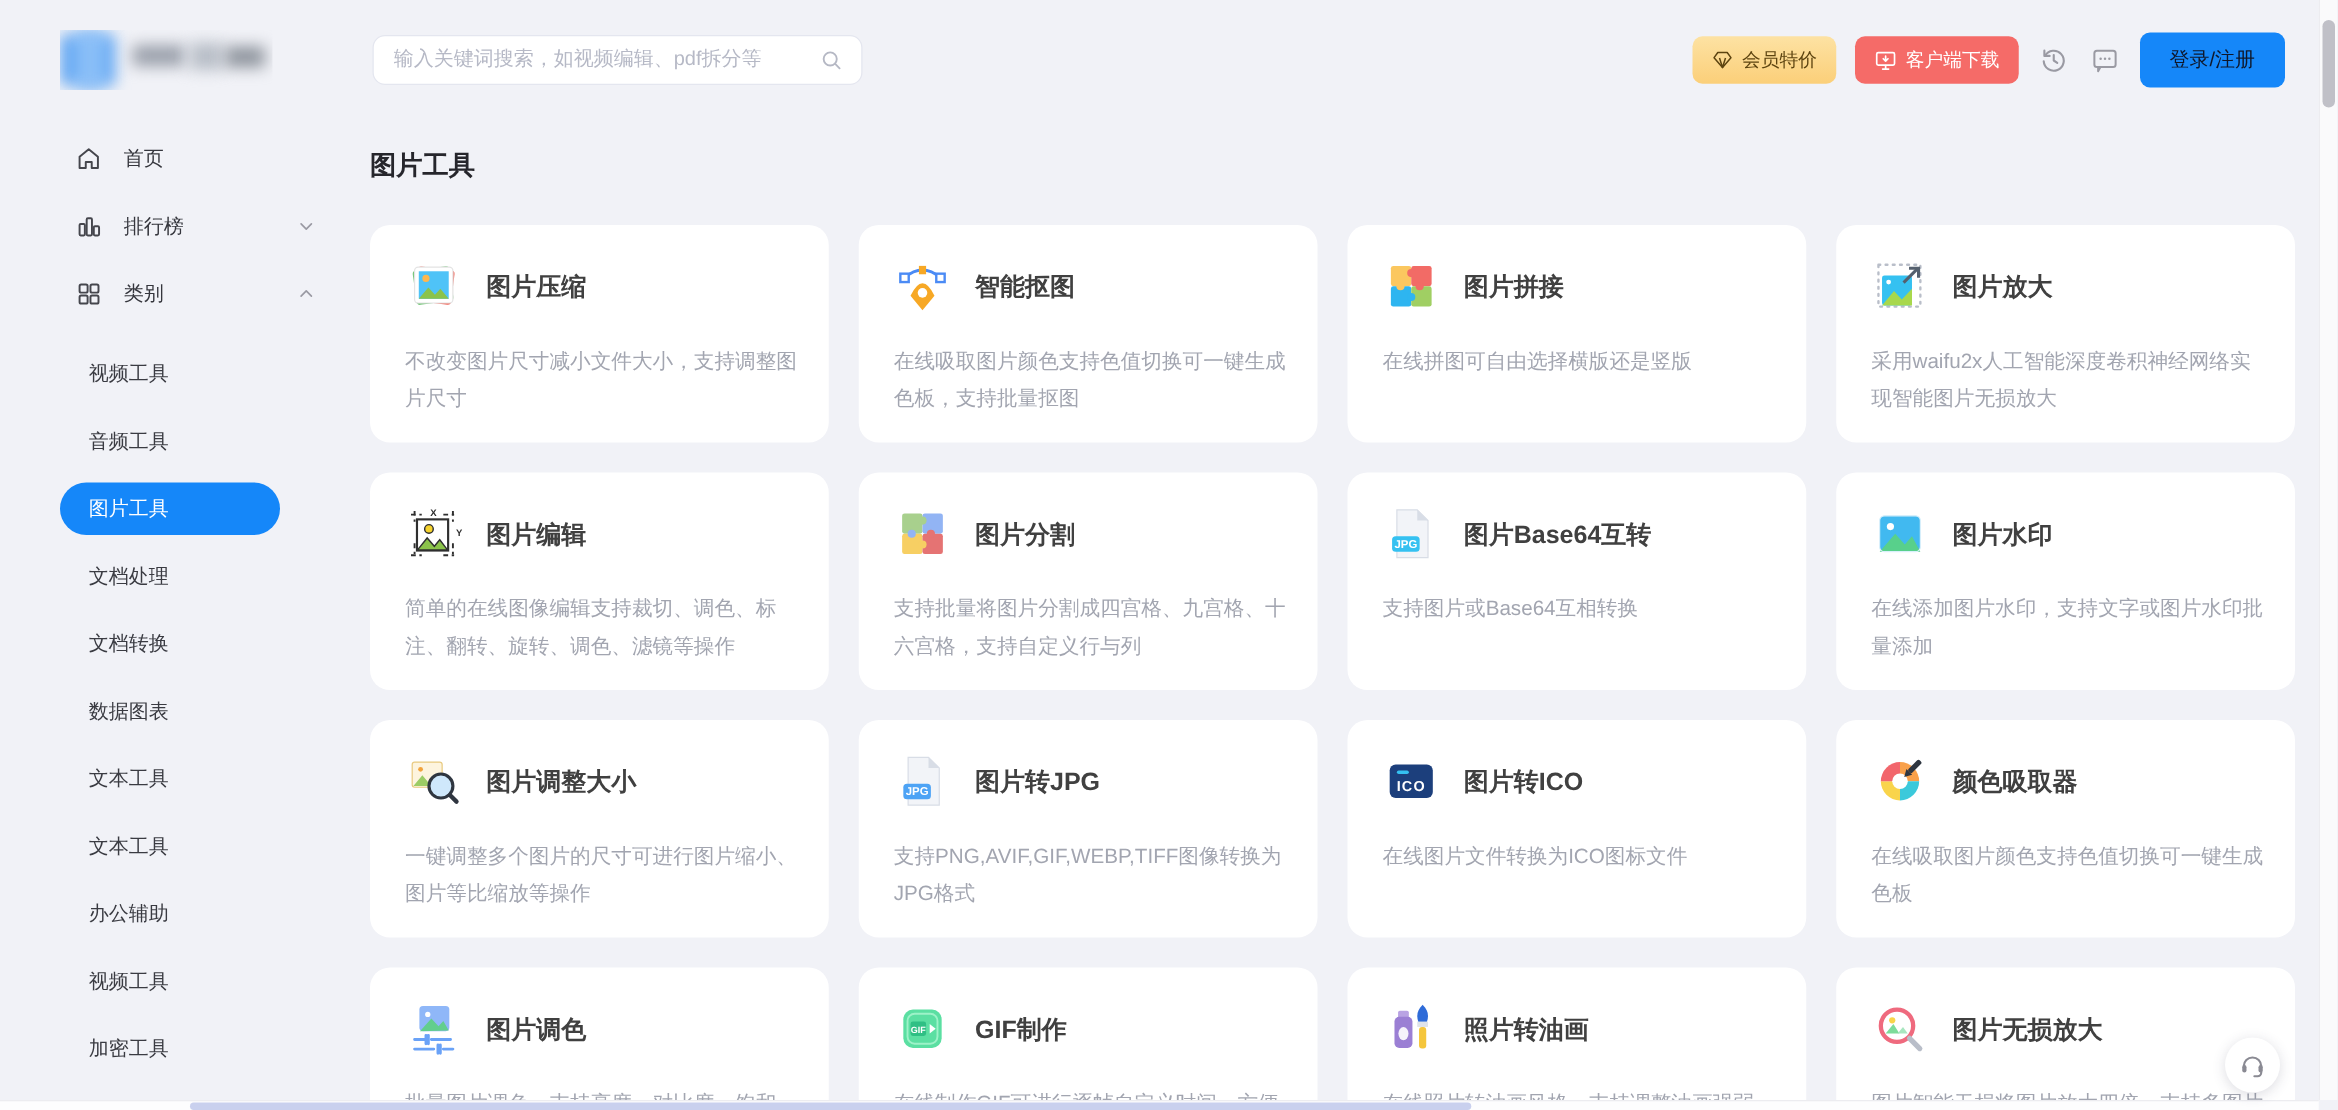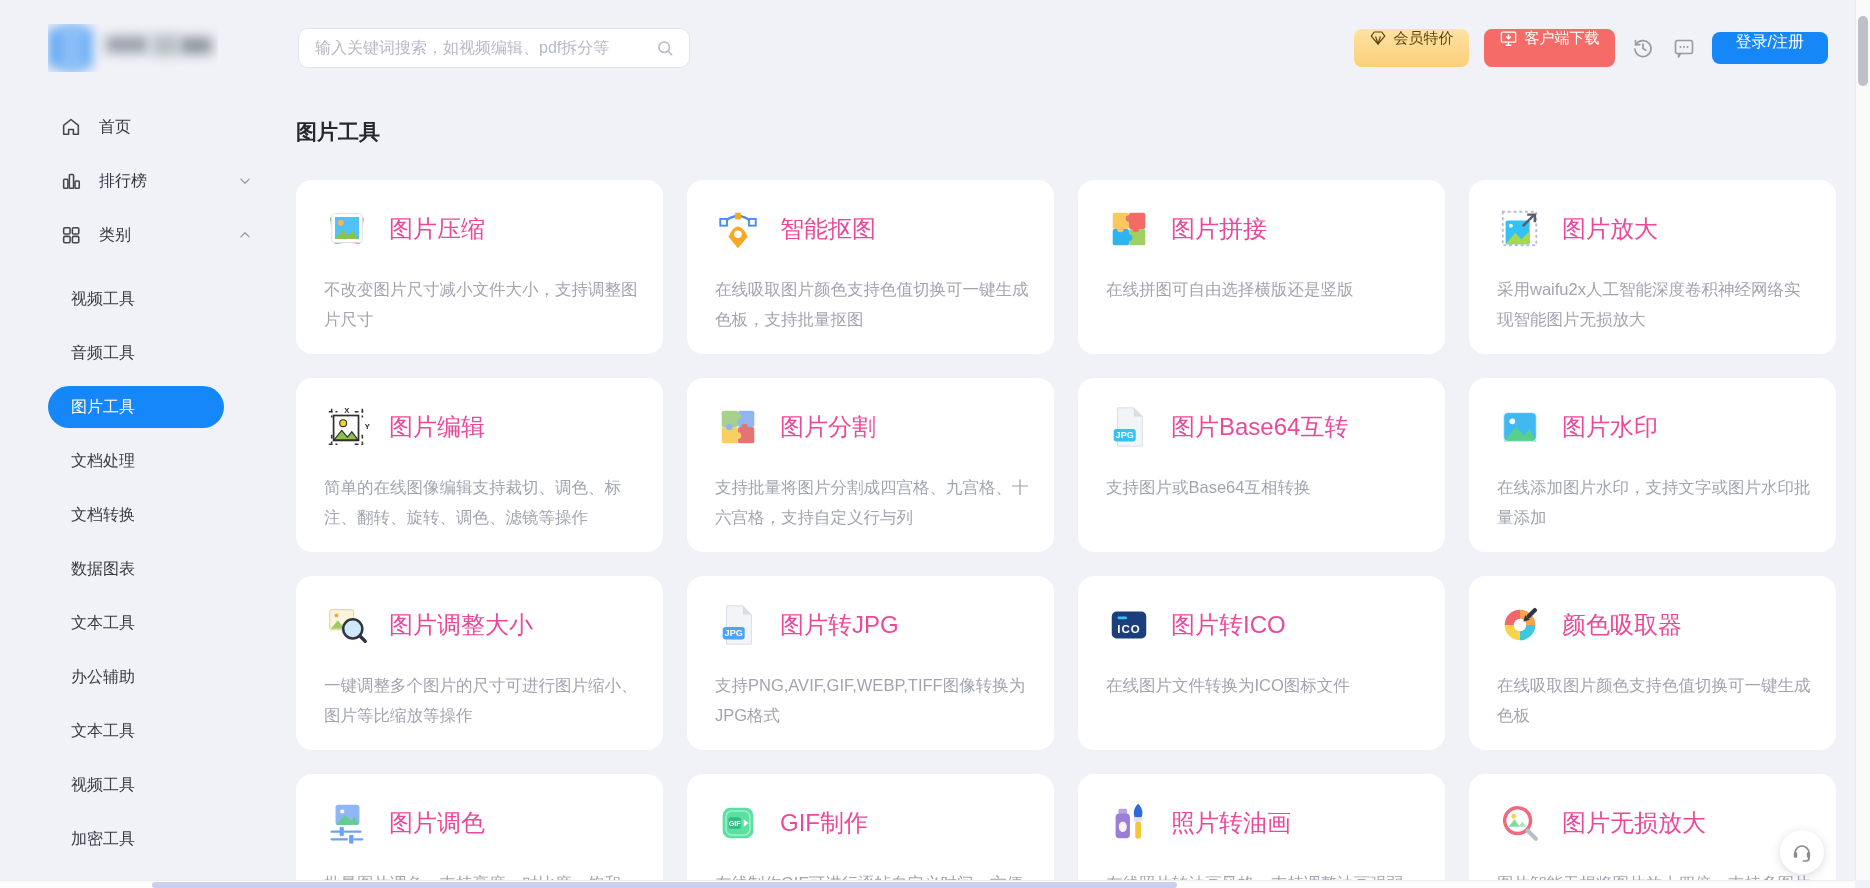--- a/index.html
+++ b/index.html
@@ -20,25 +20,25 @@
   .lg4{left:104px;top:10px;width:26px;height:22px;background:#b8bec7;}
   .lg5{left:132px;top:13px;width:32px;height:17px;background:#8f959e;}
   .search-box{margin-left:80px;width:392px;height:40px;background:#fff;
     border:1px solid #e4e6ef;border-radius:10px;display:flex;align-items:center;
     padding:0 14px;box-sizing:border-box;}
   .search-box input{flex:1;border:0;outline:0;background:transparent;
     font-size:16px;color:#333;font-family:inherit;}
   .search-box input::placeholder{color:#b6b9c6;}
   .search-box .mag{flex:none;width:20px;height:20px;}
   .hright{margin-left:auto;display:flex;align-items:center;gap:15px;}
-  .btn{display:flex;gap:7px;height:38px;padding:0 15px;
+  .btn{display:flex;align-items:center;gap:7px;height:38px;padding:0 15px;
     border-radius:8px;font-size:15px;cursor:pointer;border:0;font-family:inherit;white-space:nowrap;}
   .btn-vip{background:linear-gradient(180deg,#fde2a3,#fbcf79);color:#5d4410;}
   .btn-download{background:#f56b68;color:#fff;}
-  .btn-login{background:#1587f9;color:#ffffff;height:32px;padding:0 24px;font-size:16px;}
+  .btn-login{background:#1587f9;color:#0f172a;height:44px;padding:0 24px;font-size:16px;}
   .icon-btn{width:26px;height:26px;cursor:pointer;display:flex;align-items:center;justify-content:center;}
   .icon-btn svg{width:24px;height:24px;}
   
   .sidebar{position:absolute;top:100px;left:30px;width:232px;}
   .side-item{height:54px;display:flex;align-items:center;padding:0 8px 0 30px;
     font-size:16px;cursor:pointer;color:#35363d;}
   .side-item .si-icon{width:22px;height:22px;margin-right:17px;flex:none;}
   .side-item .chev{margin-left:auto;width:18px;height:18px;color:#9a9aa3;}
   .sub-list{margin-top:16px;}
   .sub-item{height:42px;margin:0 0 12px 18px;width:176px;box-sizing:border-box;
@@ -47,21 +47,21 @@
   .sub-item.active{background:#1587f9;color:#fff;}
   
   .content{position:absolute;left:296px;top:92px;}
   .page-title{font-size:21px;font-weight:bold;color:#26262c;margin:26px 0 0;}
   .grid{margin-top:34px;display:grid;grid-template-columns:repeat(4,367px);gap:24px;}
   .card{background:#fff;border-radius:16px;height:174px;box-sizing:border-box;
     padding:26px 24px 0 28px;cursor:pointer;}
   .card-head{display:flex;align-items:center;gap:19px;}
   .card-icon{width:46px;height:46px;flex:none;}
   .card-icon svg{width:46px;height:46px;display:block;}
-  .card-title{font-size:24px;font-weight:400;color:#ec4899;}
+  .card-title{font-size:20px;font-weight:700;color:#404040;}
   .card-desc{margin-top:22px;font-size:16.5px;line-height:30px;color:#a2a5b0;word-break:break-all;}
   
   .v-scroll{position:absolute;top:0;right:0;width:15px;height:880px;
     background:#fafafb;border-left:1px solid #ececf0;box-sizing:border-box;}
   .v-thumb{position:absolute;top:16px;left:2px;width:10px;height:70px;background:#c0c0c7;border-radius:6px;}
   .h-scroll{position:absolute;left:0;right:15px;bottom:0;height:8px;
     background:#fdfdfe;border-top:1px solid #ececf0;box-sizing:border-box;}
   .h-thumb{position:absolute;left:152px;top:1px;width:1025px;height:6px;background:#c9d0ee;border-radius:3px;}
   .float-help{position:absolute;right:46px;bottom:14px;width:44px;height:44px;border-radius:50%;
     background:#fff;box-shadow:0 2px 10px rgba(60,60,90,.18);display:flex;align-items:center;
@@ -160,22 +160,22 @@
       </div>
     </div>
   <div class="sub-list" id="side-sub">
       <div class="sub-item">视频工具</div>
       <div class="sub-item">音频工具</div>
       <div class="sub-item active">图片工具</div>
       <div class="sub-item">文档处理</div>
       <div class="sub-item">文档转换</div>
       <div class="sub-item">数据图表</div>
       <div class="sub-item">文本工具</div>
+      <div class="sub-item">文本工具</div>
       <div class="sub-item">办公辅助</div>
-      <div class="sub-item">文本工具</div>
       <div class="sub-item">视频工具</div>
       <div class="sub-item">加密工具</div>
     </div>
 </div>
 
 <div class="content">
   <div class="page-title">图片工具</div>
   <div class="grid" id="tools-grid">
       <div class="card">
     <div class="card-head">

